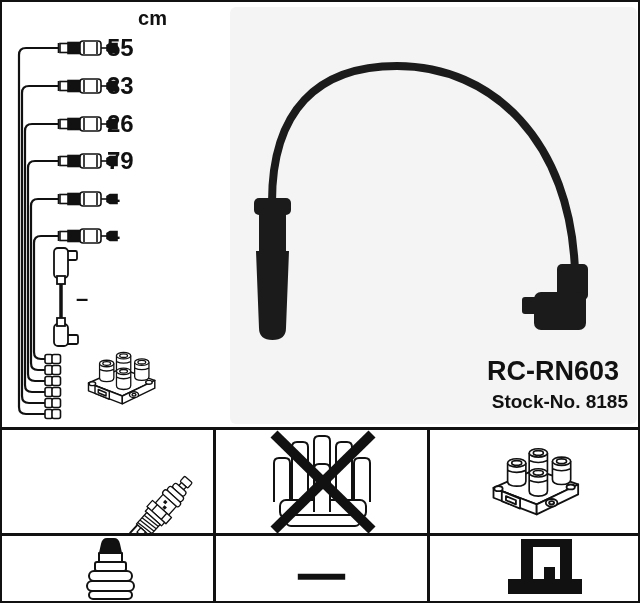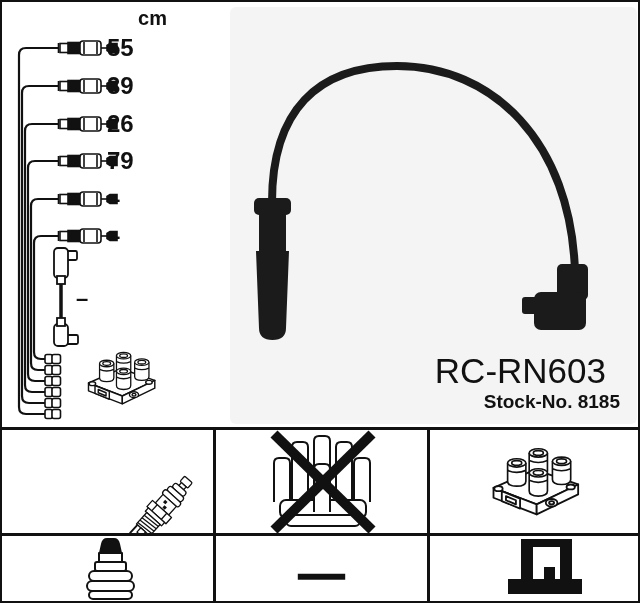--- a/index.html
+++ b/index.html
@@ -22,25 +22,25 @@
   .coil-dash{
     position:absolute; left:68px; top:284px; width:24px; text-align:center;
     font-weight:bold; font-size:22px; color:#111;
   }
   
   .photo-bg{
     position:absolute; left:228px; top:5px; width:407px; height:417px;
     background:#f4f4f4; border-radius:6px;
   }
   .product-code{
-    position:absolute; right:32px; top:355px;
-    font-weight:normal; font-size:35px; line-height:28px; color:#111;
+    position:absolute; right:19px; top:355px;
+    font-weight:bold; font-size:27px; line-height:28px; color:#111;
   }
   .stock-no{
-    position:absolute; right:18px; top:389px;
+    position:absolute; right:10px; top:389px;
     font-weight:bold; font-size:19px; line-height:21px; color:#111;
   }
   
   .tline{position:absolute; background:#111;}
   .cell{position:absolute; display:flex; align-items:center; justify-content:center;}
   .big-dash{
     position:absolute; left:0; right:0; top:14px; text-align:center;
     font-weight:bold; font-size:46px; line-height:46px; color:#111;
     -webkit-text-stroke:1.4px #111;
   }
@@ -178,21 +178,21 @@
         <rect x="64" y="333" width="12" height="9" rx="1.5"></rect>
         <rect x="52" y="322" width="14" height="22" rx="4"></rect>
         <rect x="55" y="316" width="8" height="8"></rect>
       </g>
 
       <use href="#sym-coil" x="80" y="342" width="78" height="65"></use>
     </svg>
 
     <div class="unit-label">cm</div>
     <div class="len-label" style="top:33px">55</div>
-    <div class="len-label" style="top:71px">39</div>
+    <div class="len-label" style="top:71px">33</div>
     <div class="len-label" style="top:109px">26</div>
     <div class="len-label" style="top:146px">79</div>
     <div class="len-label" style="top:184px">–</div>
     <div class="len-label" style="top:221px">–</div>
     <div class="coil-dash">–</div>
   </div>
 
   <div class="photo-bg"></div>
   <svg class="abs" style="left:225px;top:4px" width="411" height="420" viewBox="0 0 411 420">
 

